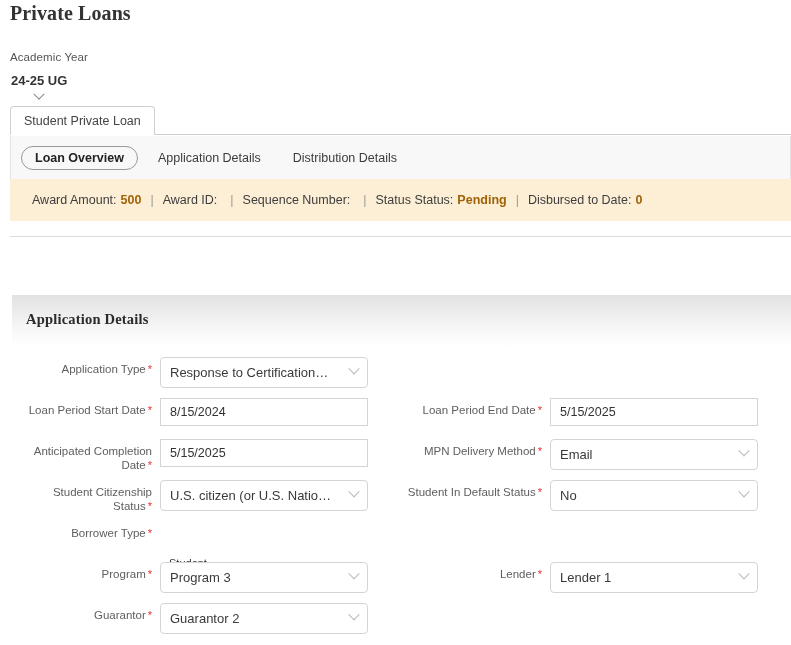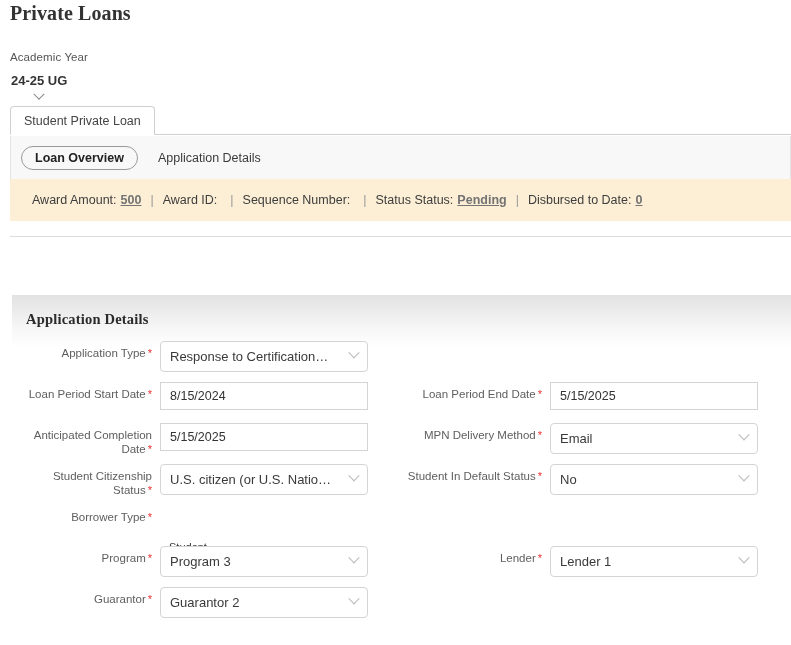--- a/index.html
+++ b/index.html
@@ -94,21 +94,21 @@
   .banner {
     position: absolute; left: 10px; top: 179px;
     width: 781px; height: 42px;
     background: #fcefd5;
     display: flex; align-items: center;
     padding-left: 22px;
     font-size: 12.5px; color: #3d3d3d;
     white-space: nowrap;
   }
   .banner .sep { color: #9b9b9b; padding: 0 9px; }
-  .banner b { font-weight: bold; color: #737373; text-decoration: underline; }
+  .banner b { font-weight: bold; color: #a16207; }
   .banner .pair { display: inline-flex; align-items: baseline; }
   .banner .pair .v { margin-left: 4px; }
 
   .rule-below-banner {
     position: absolute; left: 10px; top: 236px;
     width: 781px; height: 1px; background: #dcdcdc;
   }
 
   
   .panel {
@@ -117,21 +117,21 @@
     background: linear-gradient(to bottom, #e2e2e2 0px, #ededed 18px, #f8f8f8 36px, #ffffff 52px, #ffffff 100%);
   }
   .panel-title {
     position: absolute; left: 14px; top: 16px;
     font-family: "Liberation Serif", serif;
     font-weight: bold; font-size: 14.5px;
     color: #2b2b2b; letter-spacing: .2px;
   }
 
   
-  .form { position: absolute; left: 0; top: 46px; width: 779px; }
+  .form { position: absolute; left: 0; top: 62px; width: 779px; }
   .row { position: relative; height: 41px; }
 
   .fld { position: absolute; display: flex; align-items: flex-start; }
   .fld.left  { left: 0px; }
   .fld.right { left: 390px; }
 
   .lbl {
     width: 148px;
     text-align: right;
     font-size: 11.5px;
@@ -202,20 +202,21 @@
     <span class="chev"></span>
   </div>
 
   <div class="tabstrip">
     <div class="tab-active">Student Private Loan</div>
   </div>
 
   <div class="subtabs">
     <div class="subtab sel">Loan Overview</div>
     <div class="subtab">Application Details</div>
+    <div class="subtab">Distribution Details</div>
   </div>
 
   <div class="banner">
     <span class="pair">
       <span>Award Amount:</span>
       <b class="v">500</b>
     </span>
     <span class="sep">|</span>
     <span class="pair">
       <span>Award ID:</span>

